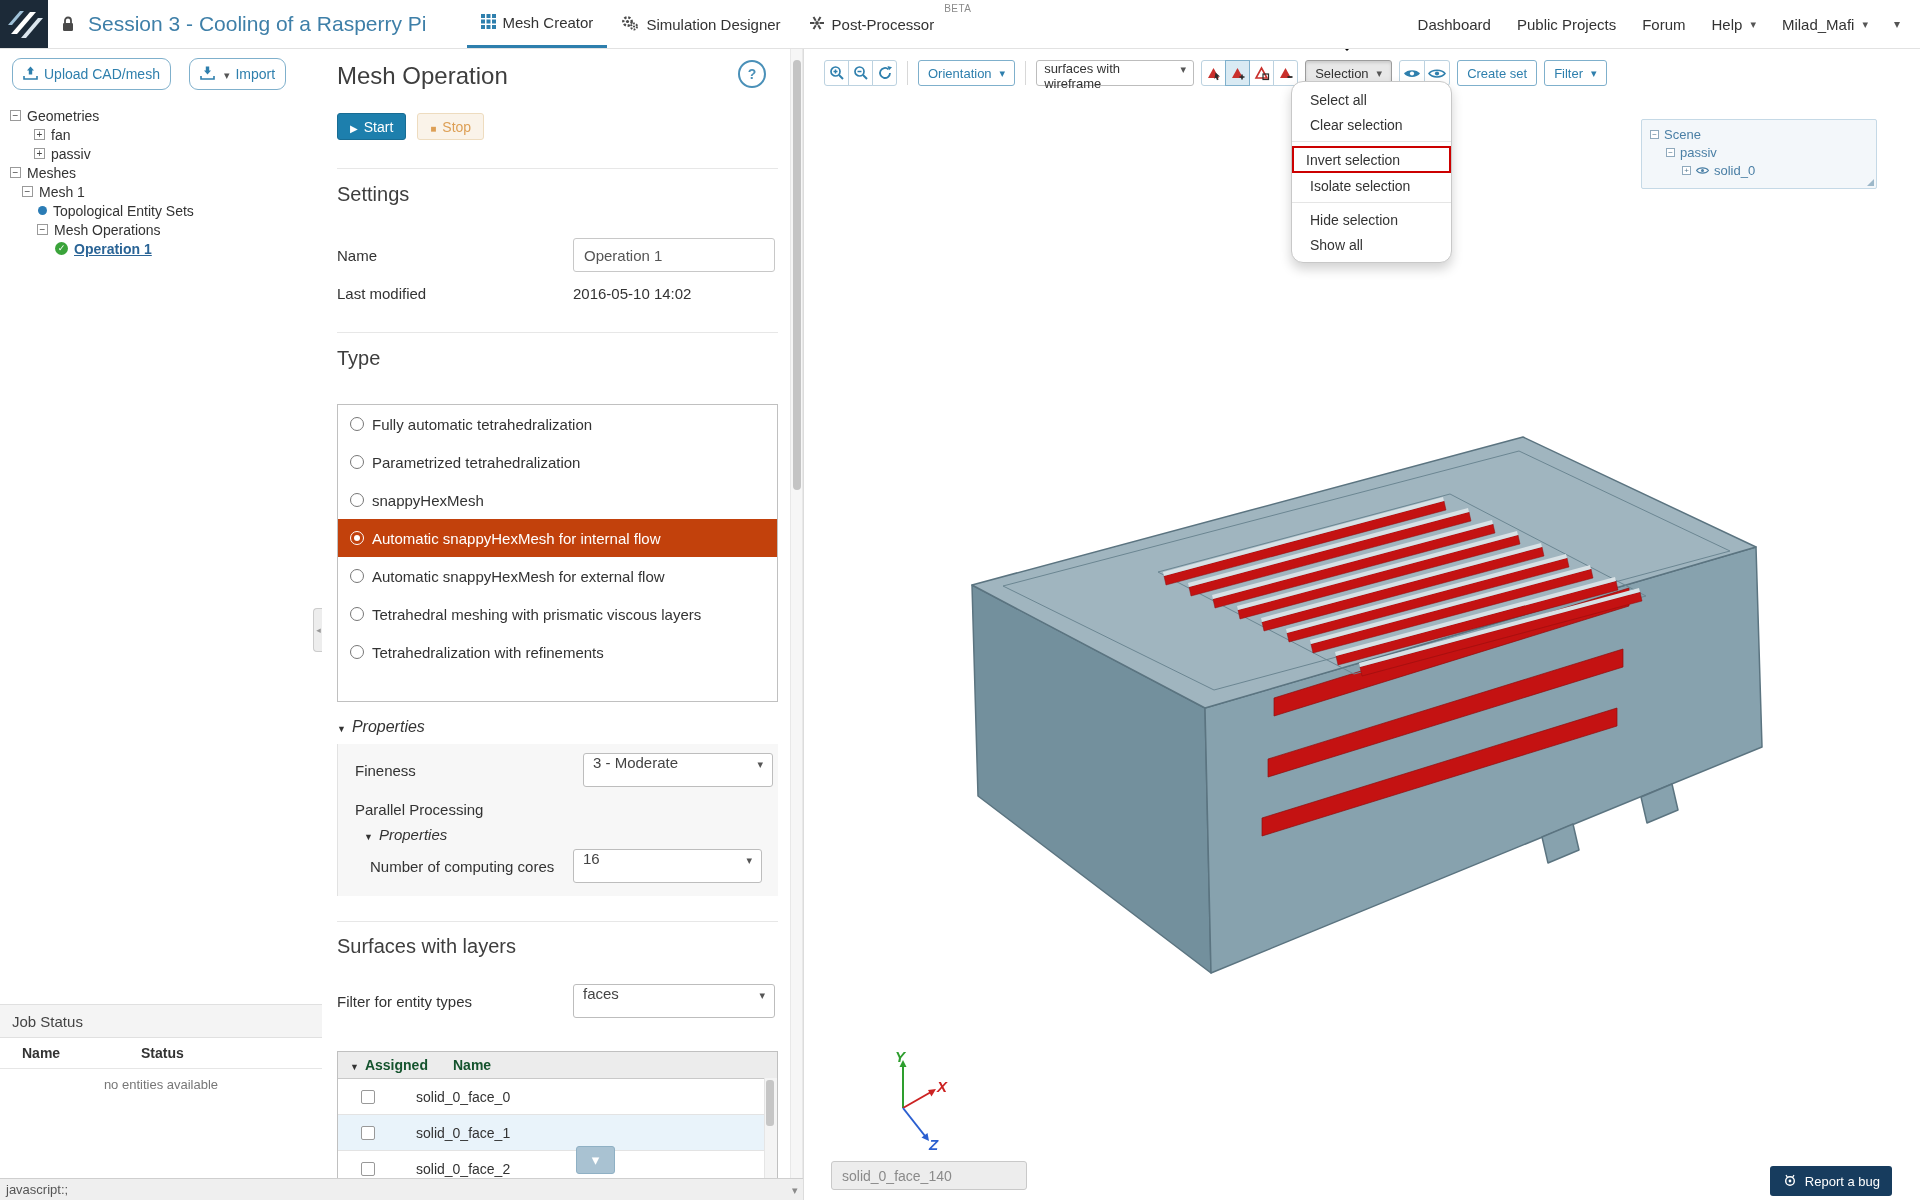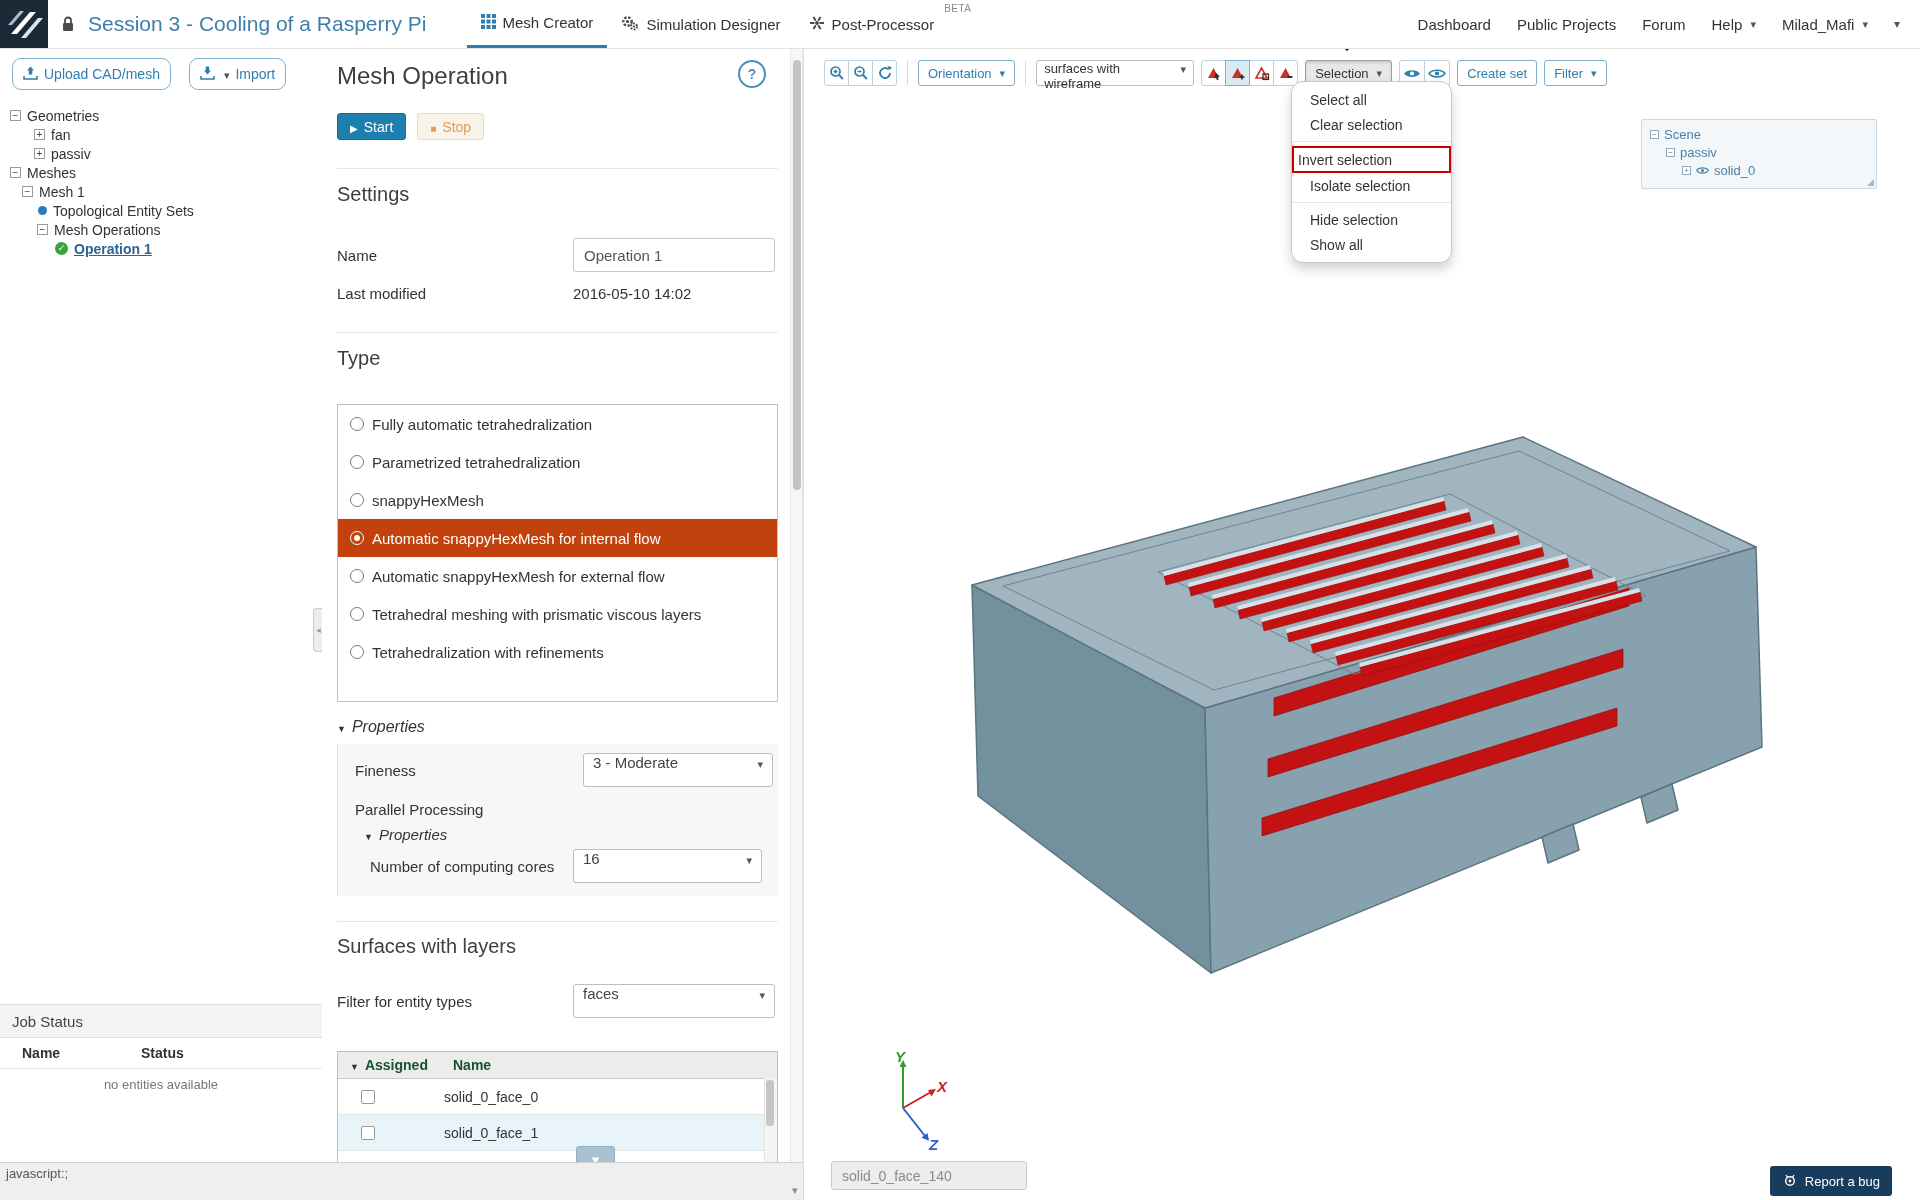--- a/index.html
+++ b/index.html
@@ -46,21 +46,21 @@
   .collapse-handle::before{content:"\25C2"}
   .job{position:absolute;left:0;right:0;top:956px}
   .job-title{height:32px;background:#f4f4f4;border-top:1px solid #e0e0e0;border-bottom:1px solid #e0e0e0;
     display:flex;align-items:center;padding-left:12px;font-size:15px;color:#444}
   .job-head{height:30px;display:flex;align-items:center;font-size:14px;font-weight:700;
     border-bottom:1px solid #e6e6e6}
   .job-head .jname{margin-left:22px;width:119px}
   .job-empty{margin-top:8px;text-align:center;font-size:13px;color:#777}
 
   
-  #statusbar{position:absolute;left:0;bottom:0;width:813px;height:38px;background:#efefef;
+  #statusbar{position:absolute;left:0;bottom:0;width:813px;height:22px;background:#efefef;
     border-top:1px solid #cfcfcf;font-size:13px;color:#555;line-height:21px;padding-left:6px;box-sizing:border-box}
   .sb-arrow{position:absolute;left:792px;bottom:3px;color:#8a8a8a;font-size:11px;z-index:3}
   .sb-arrow::before{content:"\25BE"}
 
   
   #midpanel{position:absolute;left:322px;top:48px;width:468px;bottom:22px;background:#fff;
     padding:0 12px 0 15px;box-sizing:border-box;overflow:hidden}
   #op-title{margin:14px 0 0;font-size:24px;font-weight:400;color:#3e3e3e;line-height:28px}
   .help-circle{position:absolute;right:24px;top:12px;width:24px;height:24px;border:2px solid #4a90b8;
     border-radius:50%;color:#4a90b8;font-size:14px;font-weight:700;display:flex;align-items:center;
@@ -108,21 +108,21 @@
   .surfaces-h{margin-top:12px}
   .row-filter{margin-top:26px}
   .faces-table{margin-top:33px;border:1px solid #c0c0c0;position:relative;box-sizing:border-box}
   .ft-head{height:26px;background:#ececec;border-bottom:1px solid #c9c9c9;display:flex;
     align-items:center;font-size:14px;font-weight:700;color:#14532d}
   .ft-head .c1{margin-left:12px;width:103px;display:flex;align-items:center;gap:6px}
   .ft-row{height:35px;display:flex;align-items:center;border-bottom:1px solid #e3e3e3;font-size:14px}
   .ft-row.hl{background:#e9f3fa}
   .cbx{width:14px;height:14px;border:1px solid #999;border-radius:2px;background:#fff;
     margin-left:23px;box-sizing:border-box;cursor:pointer}
-  .face-name{margin-left:69px}
+  .face-name{margin-left:41px}
   .ftable-scroll{position:absolute;right:0;top:26px;bottom:0;width:12px;background:#f4f4f4;
     border-left:1px solid #e5e5e5}
   .ft-thumb{position:absolute;left:1px;top:2px;width:8px;height:46px;background:#c6c6c6;border-radius:3px}
   .more-btn{position:absolute;left:254px;bottom:4px;width:37px;height:26px;background:#a9c2d2;
     border:1px solid #8fb0c4;border-radius:3px;color:#fff;display:flex;align-items:center;
     justify-content:center;cursor:pointer}
   .chev-down::before{content:"\25BE";font-size:15px}
   #midscroll{position:absolute;left:790px;top:48px;width:13px;bottom:22px;background:#f6f6f6;
     border-left:1px solid #e8e8e8;border-right:1px solid #e8e8e8;box-sizing:border-box}
   .mid-thumb{position:absolute;left:2px;top:12px;width:8px;height:430px;background:#c4c4c4;border-radius:4px}
@@ -152,21 +152,21 @@
     font-size:12.5px;font-weight:700;border-radius:3px;display:flex;align-items:center;
     padding:0 9px;z-index:60;white-space:nowrap}
   .vtooltip::after{content:"";position:absolute;left:50%;bottom:-5px;margin-left:-5px;
     border-left:5px solid transparent;border-right:5px solid transparent;border-top:5px solid #000}
 
   .sel-menu{position:absolute;left:487px;top:33px;width:159px;background:#fff;
     border:1px solid #c8c8c8;border-radius:12px;box-shadow:0 6px 12px rgba(0,0,0,.18);
     padding:5px 0;z-index:50}
   .mitem{height:25px;display:flex;align-items:center;padding-left:18px;font-size:14px;
     color:#333;cursor:pointer;box-sizing:border-box}
-  .mitem.invert{border:2px solid #cc0000;height:27px;padding-left:4px}
+  .mitem.invert{border:2px solid #cc0000;height:27px;padding-left:12px}
   .mdiv{height:1px;background:#e5e5e5;margin:4px 0}
 
   .scene-tree{position:absolute;right:43px;top:71px;width:236px;height:70px;background:#f3f7fa;
     border:1px solid #c5d9e6;border-radius:2px;font-size:13px;color:#4a7fa5;padding-top:5px;
     box-sizing:border-box}
   .strow{height:18px;display:flex;align-items:center;gap:5px;cursor:pointer}
   .st1{padding-left:8px}.st2{padding-left:24px}.st3{padding-left:40px}
   .sexp{width:9px;height:9px;border:1px solid #8fa9bc;background:#fff;font-size:8px;line-height:7px;
     text-align:center;color:#55798f;box-sizing:border-box;flex:0 0 9px}
   .scene-tree::after{content:"";position:absolute;right:2px;bottom:2px;width:0;height:0;

